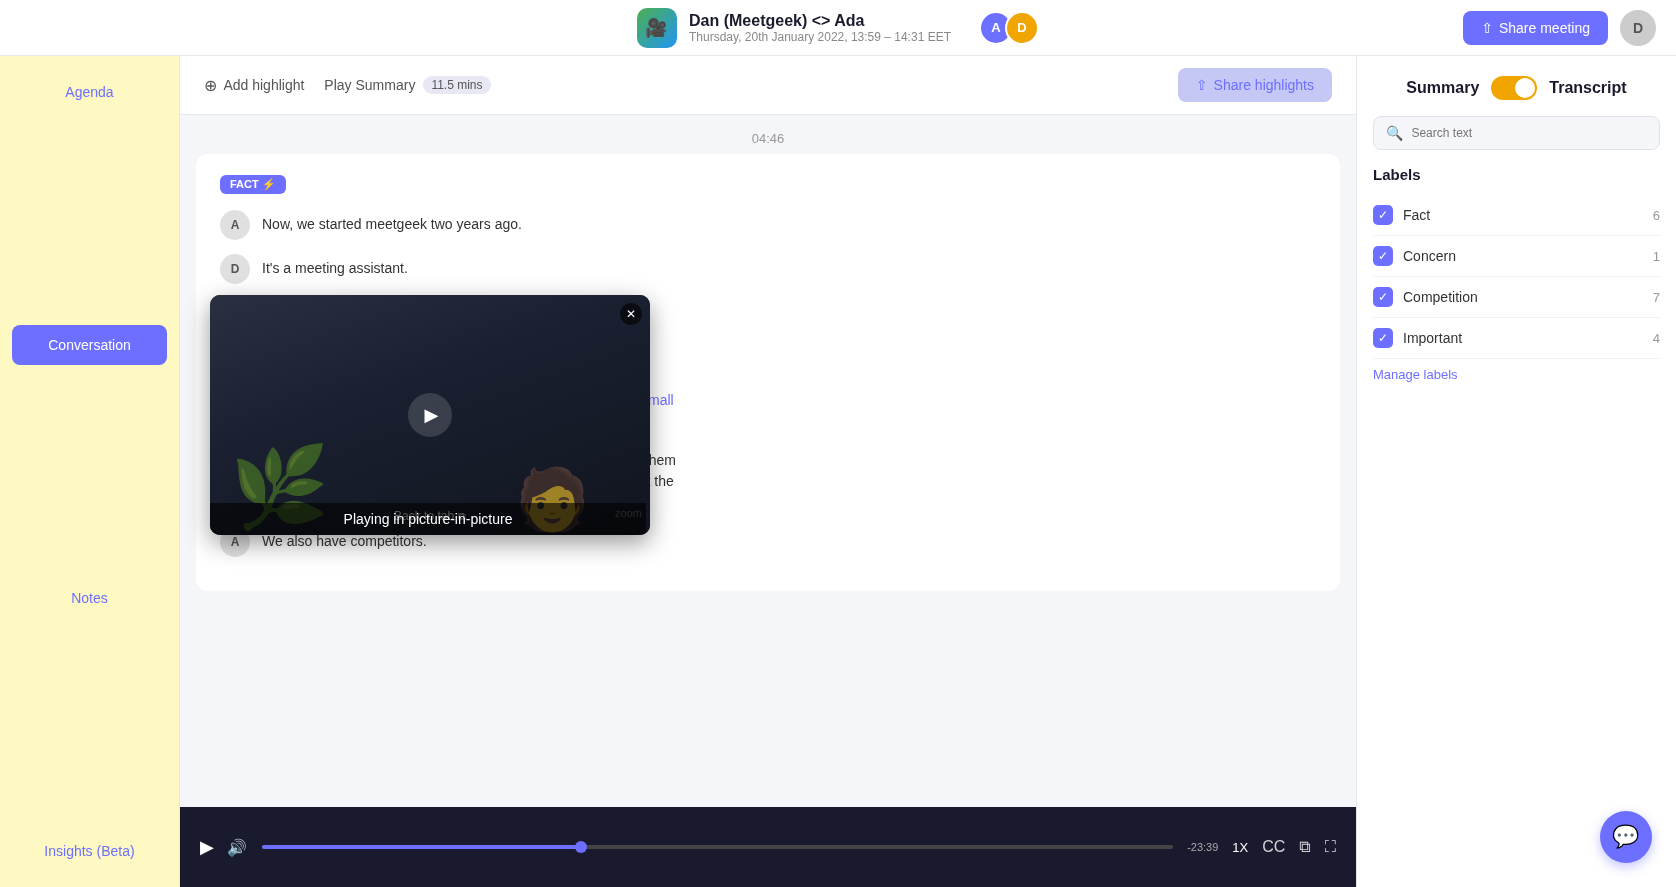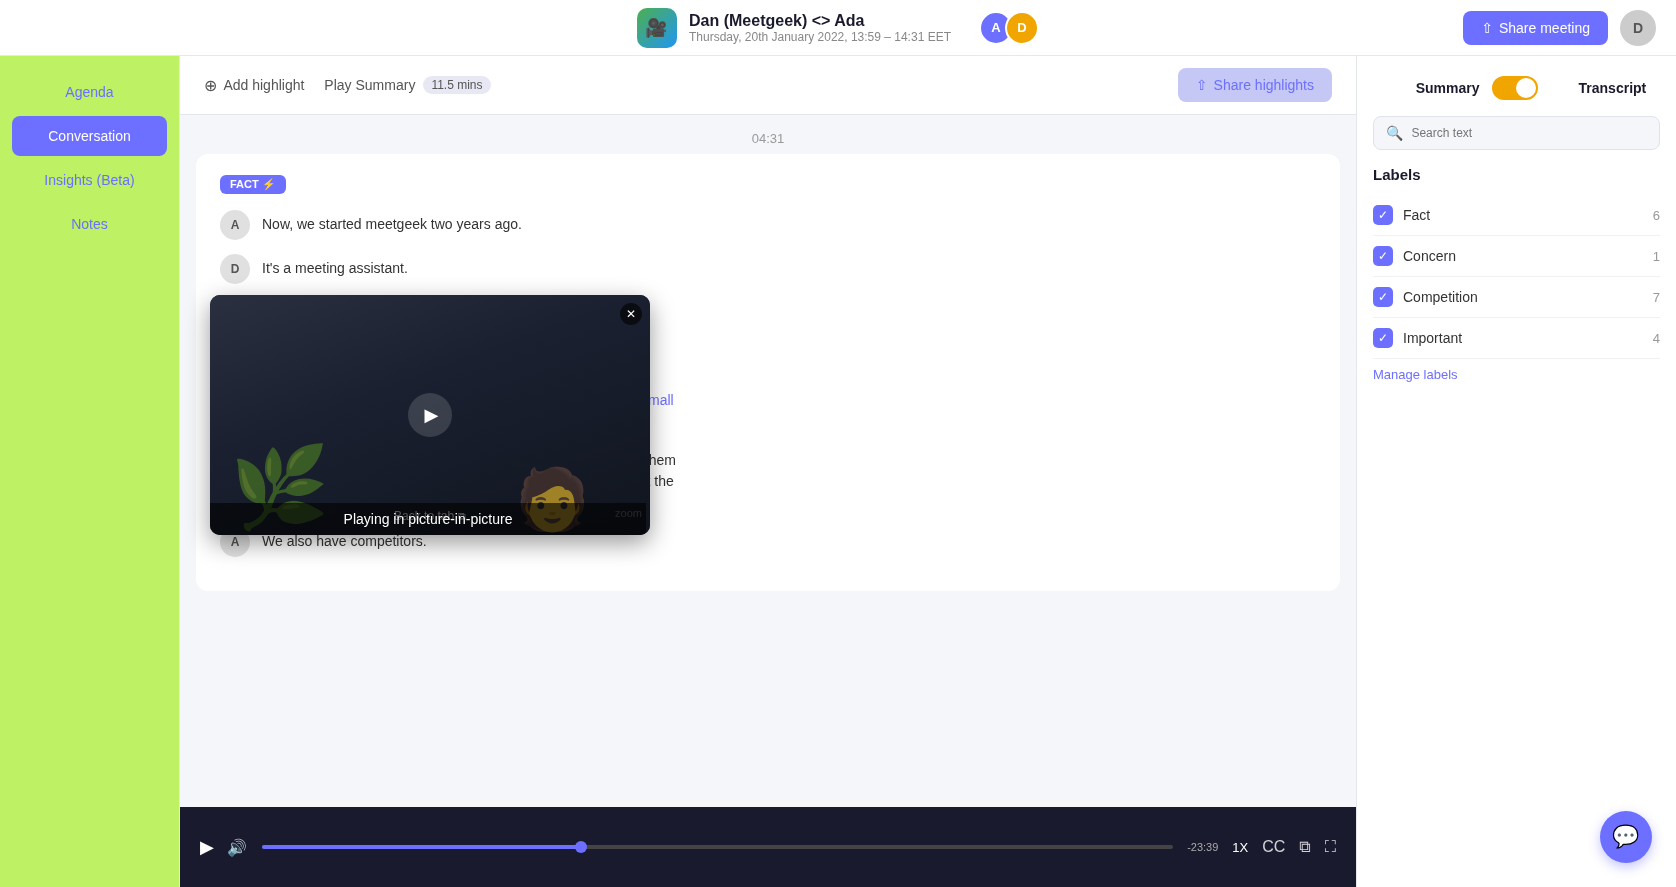--- a/index.html
+++ b/index.html
@@ -97,26 +97,27 @@
 
     
     .layout {
       display: flex;
       height: calc(887px - 56px);
     }
 
     
     .sidebar {
       width: 180px;
-      background: #bef264;
+      background: #fef9c3;
       padding: 16px 4px;
       border-right: 1px solid #e5e7ef;
       display: flex;
       flex-direction: column;
       gap: 4px;
+      justify-content: space-between;
     }
     .sidebar-item {
       padding: 12px 20px;
       font-size: 14px;
       color: #6c6fff;
       cursor: pointer;
       border-radius: 8px;
       margin: 0 8px;
       text-align: center;
     }
@@ -426,24 +427,23 @@
       flex-direction: column;
       gap: 16px;
     }
     .summary-transcript-toggle {
       display: flex;
       align-items: center;
       gap: 12px;
       justify-content: center;
     }
     .toggle-label {
-      font-size: 14px;
+      font-size: 16px;
       font-weight: 600;
       color: #1a1a2e;
-      margin-left: 29px;
     }
     .toggle-switch {
       width: 46px;
       height: 24px;
       background: #f0a500;
       border-radius: 12px;
       position: relative;
       cursor: pointer;
     }
     .toggle-knob {
@@ -563,24 +563,24 @@
 <div class="layout">
 
   <div class="sidebar">
     <div class="sidebar-item">
       <span>Agenda</span>
     </div>
     <div class="sidebar-item active">
       <span>Conversation</span>
     </div>
     <div class="sidebar-item">
+      <span>Notes</span>
+    </div>
+    <div class="sidebar-item">
       <span>Insights (Beta)</span>
-    </div>
-    <div class="sidebar-item">
-      <span>Notes</span>
     </div>
   </div>
 
   <div class="main-content">
 
     <div class="toolbar">
       <button class="add-highlight-btn">
         <span style="font-size:16px;">⊕</span>
         <span>Add highlight</span>
       </button>
@@ -589,21 +589,21 @@
         <span class="mins-badge">11.5 mins</span>
       </button>
       <button class="share-highlights-btn">
         <span>⇧</span>
         <span>Share highlights</span>
       </button>
     </div>
 
     <div class="conversation-area">
 
-      <div class="timestamp-divider">04:31</div>
+      <div class="timestamp-divider">04:46</div>
 
       <div class="fact-section">
         <div class="fact-badge">
           <span>FACT</span>
           <span>⚡</span>
         </div>
 
         <div class="message-row">
           <div class="msg-avatar">A</div>
           <div class="msg-text">Now, we started meetgeek two years ago.</div>

